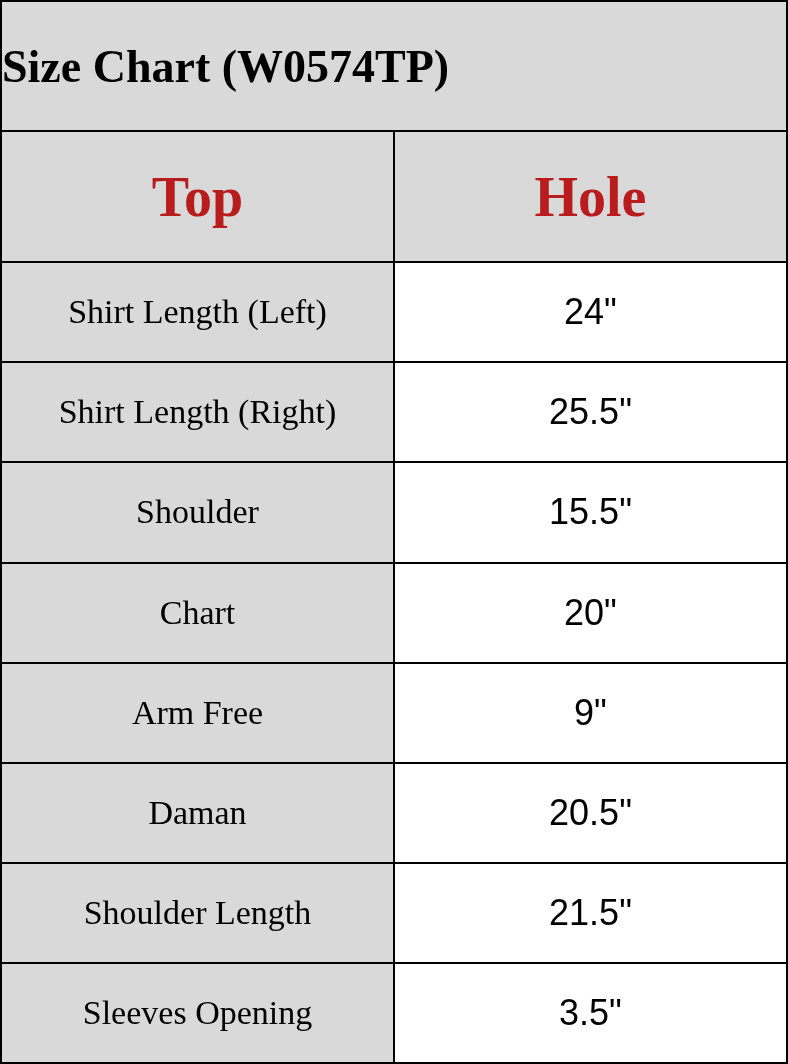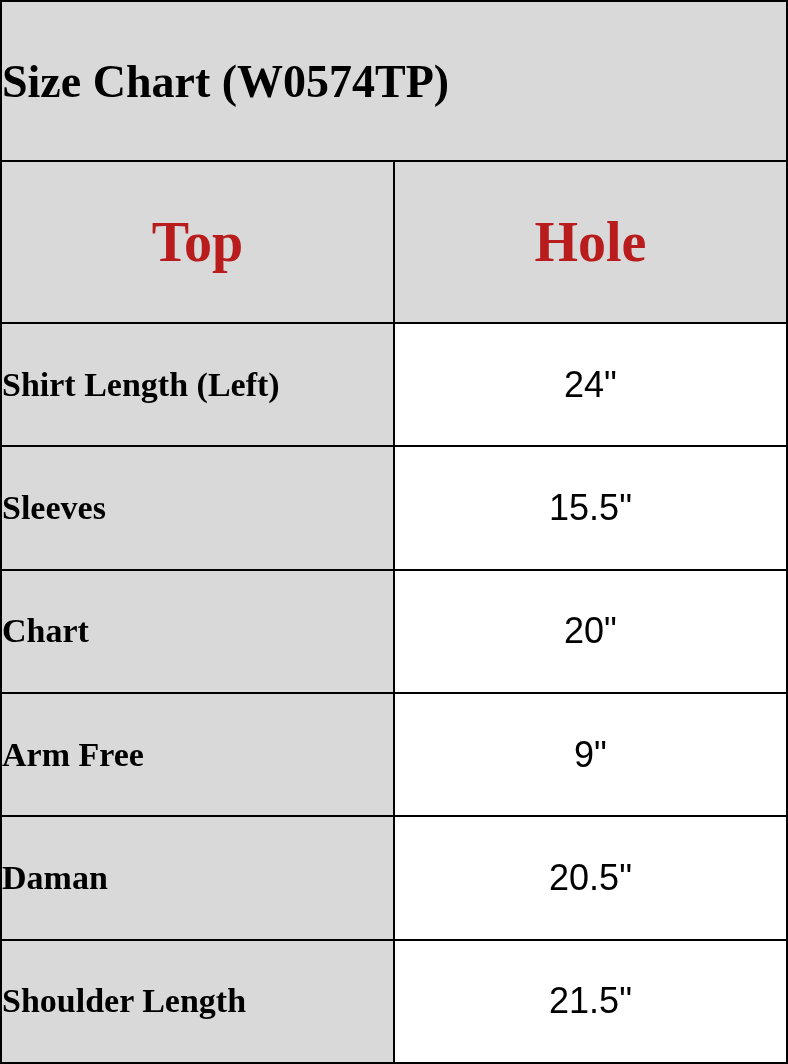--- a/index.html
+++ b/index.html
@@ -39,24 +39,24 @@
     font-family: "Liberation Serif", "DejaVu Serif", serif;
     font-weight: bold;
     font-size: 56px;
     color: #b91c1c;
   }
   .data-row {
     height: 100px;
   }
   .data-row .label-cell {
     background: #d9d9d9;
-    text-align: left;
+    text-align: center;
     vertical-align: middle;
     font-family: "Liberation Serif", "DejaVu Serif", serif;
-    font-weight: bold;
+    font-weight: normal;
     font-size: 34px;
     color: #000000;
   }
   .data-row .value-cell {
     background: #ffffff;
     text-align: center;
     vertical-align: middle;
     font-family: "Liberation Sans", "DejaVu Sans", sans-serif;
     font-weight: normal;
     font-size: 36px;
@@ -73,33 +73,41 @@
     </tr>
     <tr class="header-row">
       <th>Top</th>
       <th>Hole</th>
     </tr>
     <tr class="data-row">
       <td class="label-cell">Shirt Length (Left)</td>
       <td class="value-cell">24"</td>
     </tr>
     <tr class="data-row">
-      <td class="label-cell">Sleeves</td>
+      <td class="label-cell">Shirt Length (Right)</td>
+      <td class="value-cell">25.5"</td>
+    </tr>
+    <tr class="data-row">
+      <td class="label-cell">Shoulder</td>
       <td class="value-cell">15.5"</td>
     </tr>
     <tr class="data-row">
       <td class="label-cell">Chart</td>
       <td class="value-cell">20"</td>
     </tr>
     <tr class="data-row">
       <td class="label-cell">Arm Free</td>
       <td class="value-cell">9"</td>
     </tr>
     <tr class="data-row">
       <td class="label-cell">Daman</td>
       <td class="value-cell">20.5"</td>
     </tr>
     <tr class="data-row">
       <td class="label-cell">Shoulder Length</td>
       <td class="value-cell">21.5"</td>
     </tr>
+    <tr class="data-row">
+      <td class="label-cell">Sleeves Opening</td>
+      <td class="value-cell">3.5"</td>
+    </tr>
   </tbody>
 </table>
 
 </body></html>

